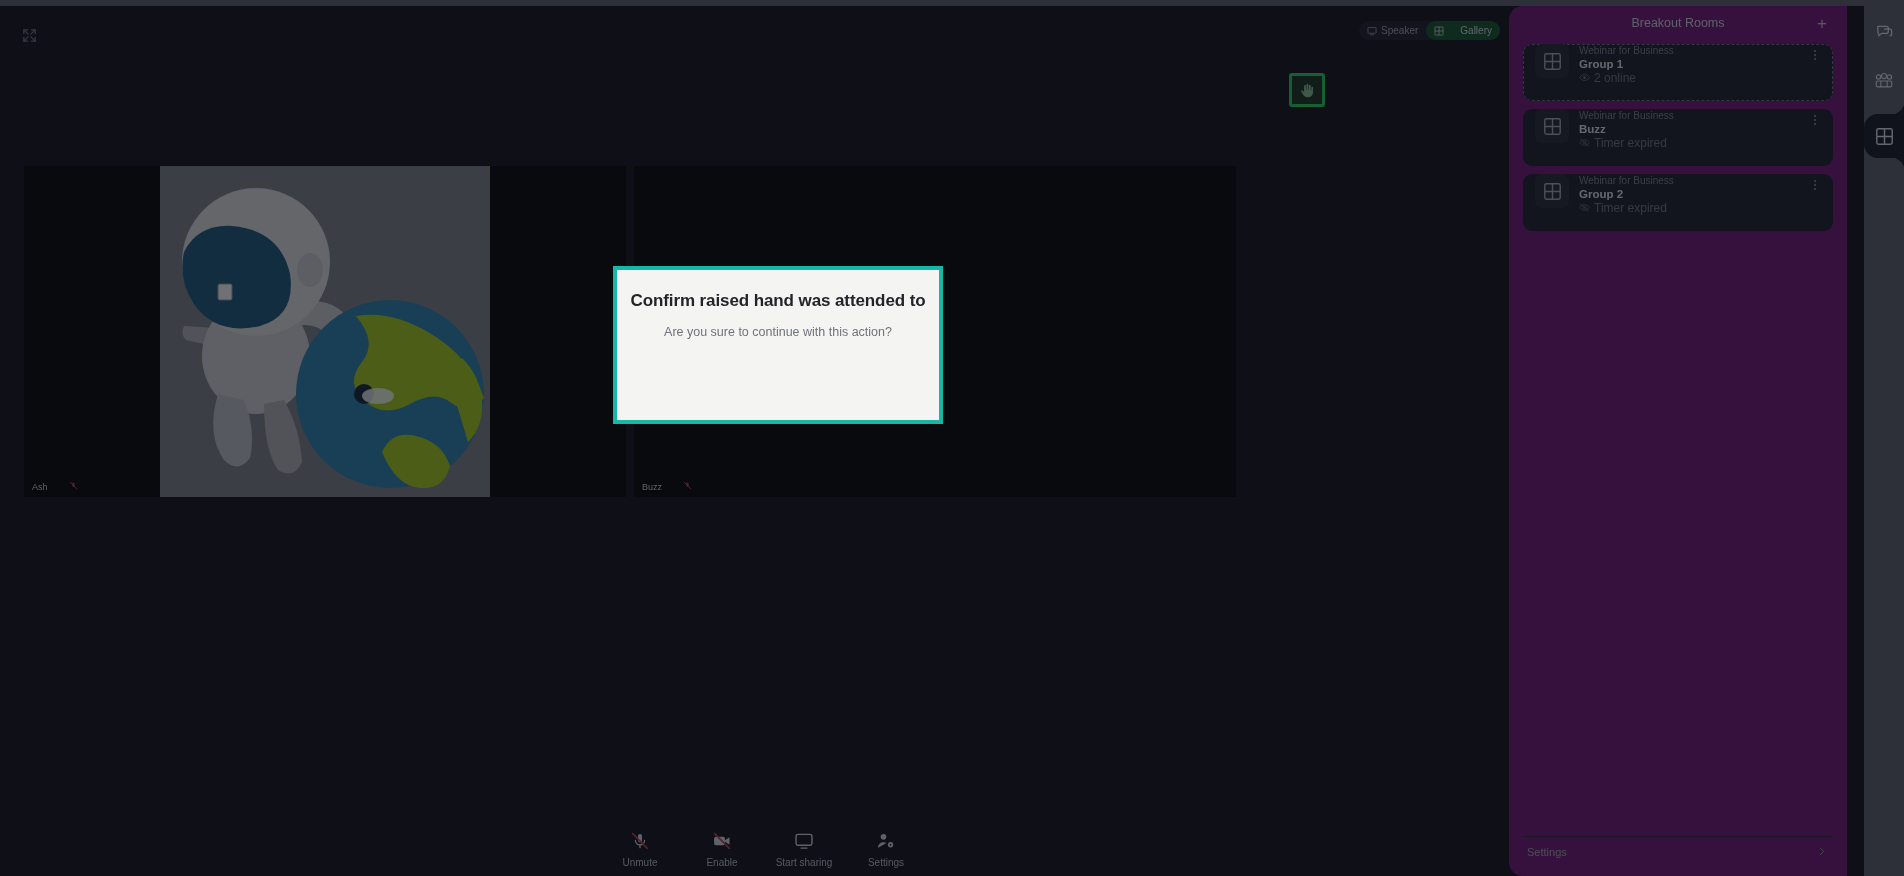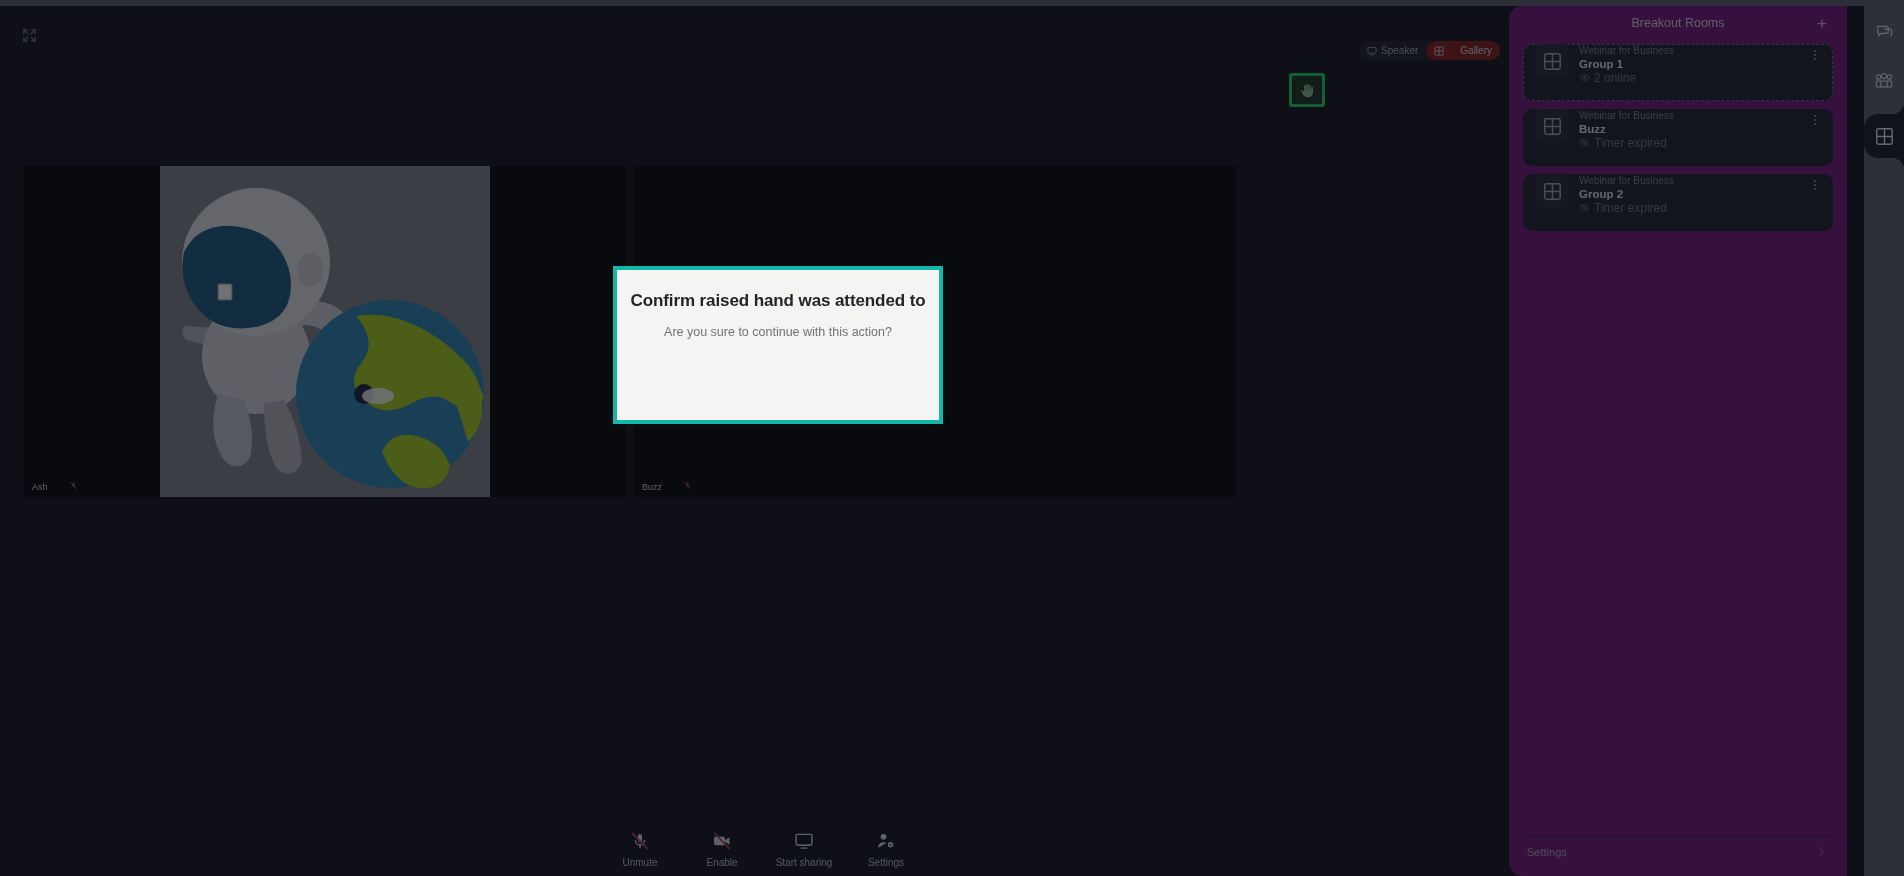--- a/index.html
+++ b/index.html
@@ -38,31 +38,30 @@
   .expand-btn svg { display:block; }
 
   
   .view-toggle {
     position:absolute; top:15px; right:26px;
     display:flex; align-items:center;
     background:rgba(40,43,56,0.55);
     border-radius:14px;
     height:19px;
     padding:0;
-    margin-top:20px;
   }
   .view-toggle .vt {
     display:flex; align-items:center; gap:4px;
     height:19px; padding:0 8px;
     font-size:10px; color:#9aa0b0;
     border-radius:14px; cursor:pointer;
     white-space:nowrap;
   }
   .view-toggle .vt.active {
-    background:#7f1d1d; color:#cfd3de;gap:16px;
+    background:#14532d; color:#cfd3de;gap:16px;
   }
   .view-toggle .vt svg { display:block; }
 
   
   .video-grid {
     position:absolute; top:160px; left:24px;
     width:1212px; height:331px;
     display:flex; gap:8px;
   }
   .tile {

